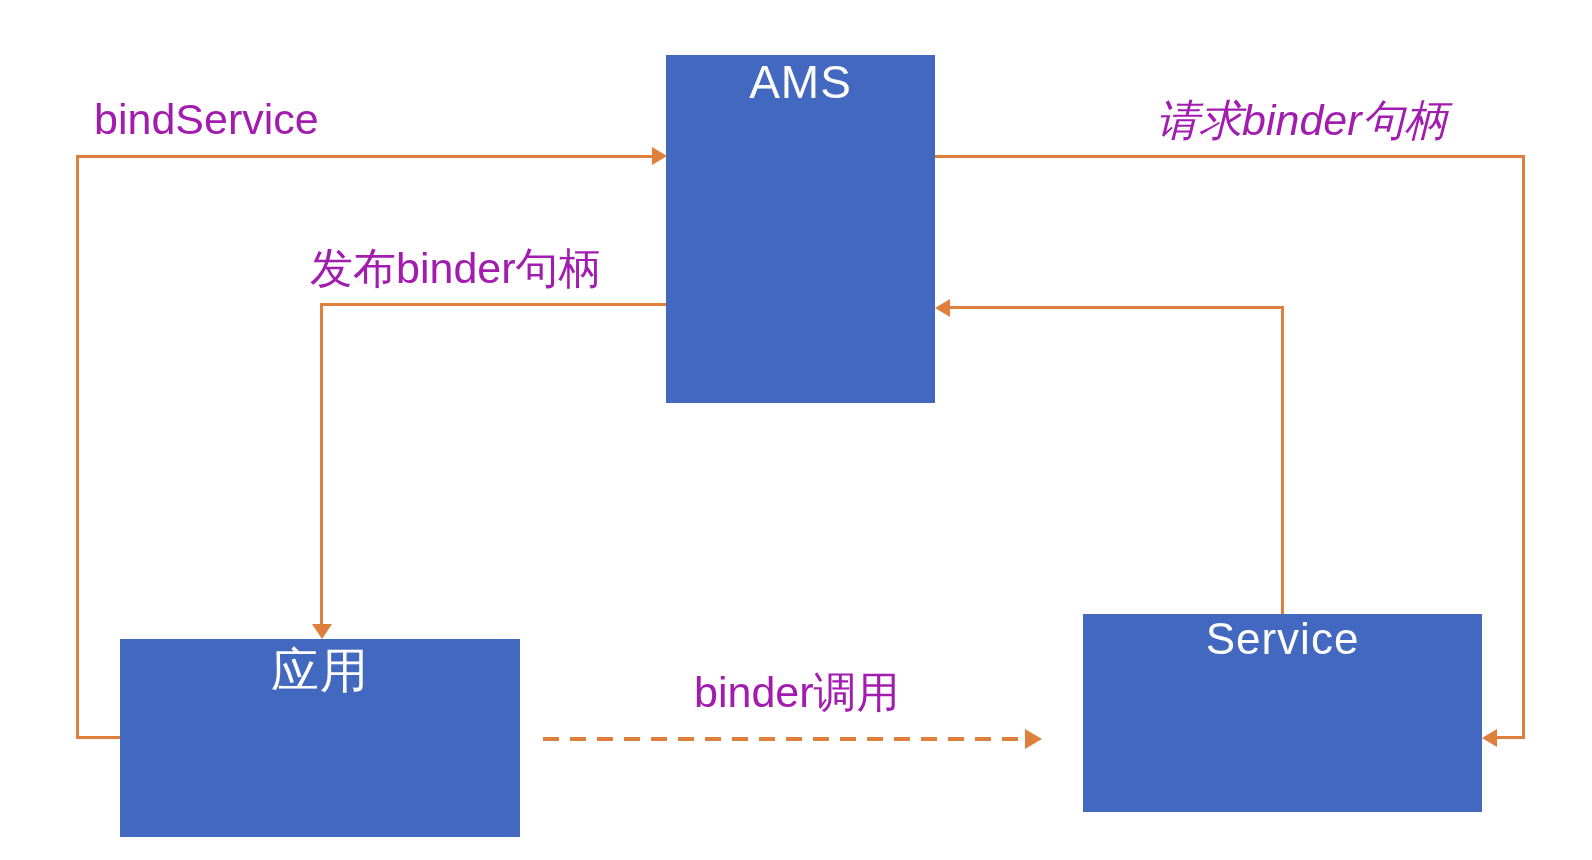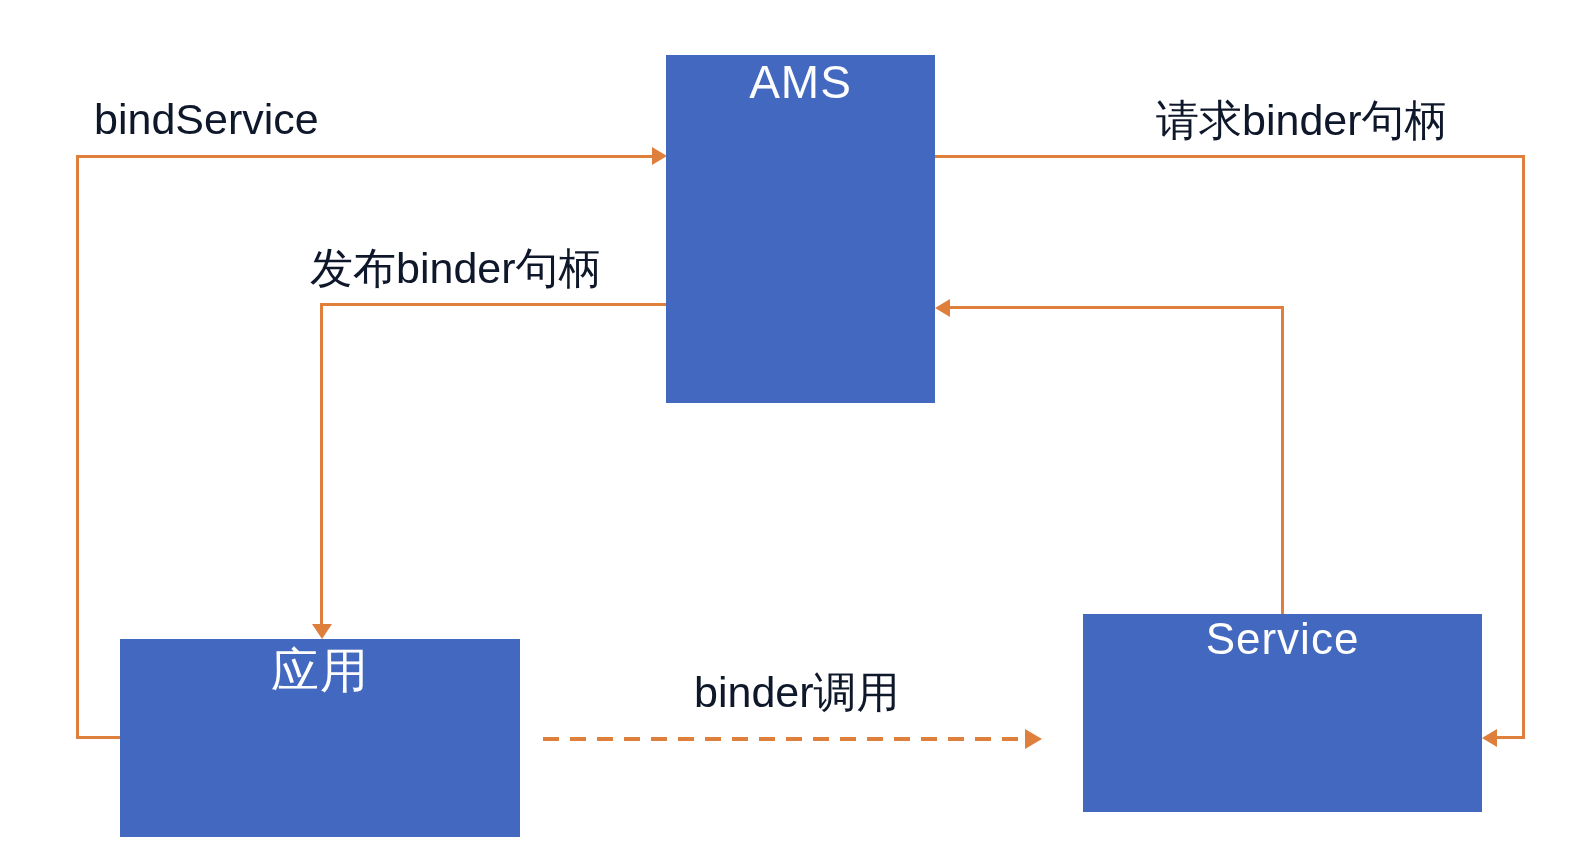--- a/index.html
+++ b/index.html
@@ -60,26 +60,26 @@
   .ah-down  { border-left: 10px solid transparent; border-right: 10px solid transparent; border-top: 15px solid #de7f3b; }
 
   .ah-bind  { left: 652px;  top: 147px; }  
   .ah-cb    { left: 312px;  top: 624px; }  
   .ah-req   { left: 1482px; top: 729px; }  
   .ah-pub   { left: 935px;  top: 299px; }  
   .ah-dash  { left: 1025px; top: 729px; border-left-width: 17px; border-top-width: 10px; border-bottom-width: 10px; }
 
   .edge-label {
     position: absolute;
-    color: #0f172a;
+    color: #a21caf;
     font-size: 43px;
     white-space: nowrap;
   }
   .lbl-bind { left: 94px;   top: 95px; }
-  .lbl-req  { left: 1156px; top: 92px; }
+  .lbl-req  { left: 1156px; top: 92px; font-style: italic; }
   .lbl-cb   { left: 310px;  top: 240px; }
   .lbl-pub  { left: 950px;  top: 240px; }
   .lbl-call { left: 658px;  top: 664px; margin-left: 36px; }
 </style>
 </head>
 <body>
 
 <div class="canvas">
 
   <div class="seg seg-bind-v"></div>

